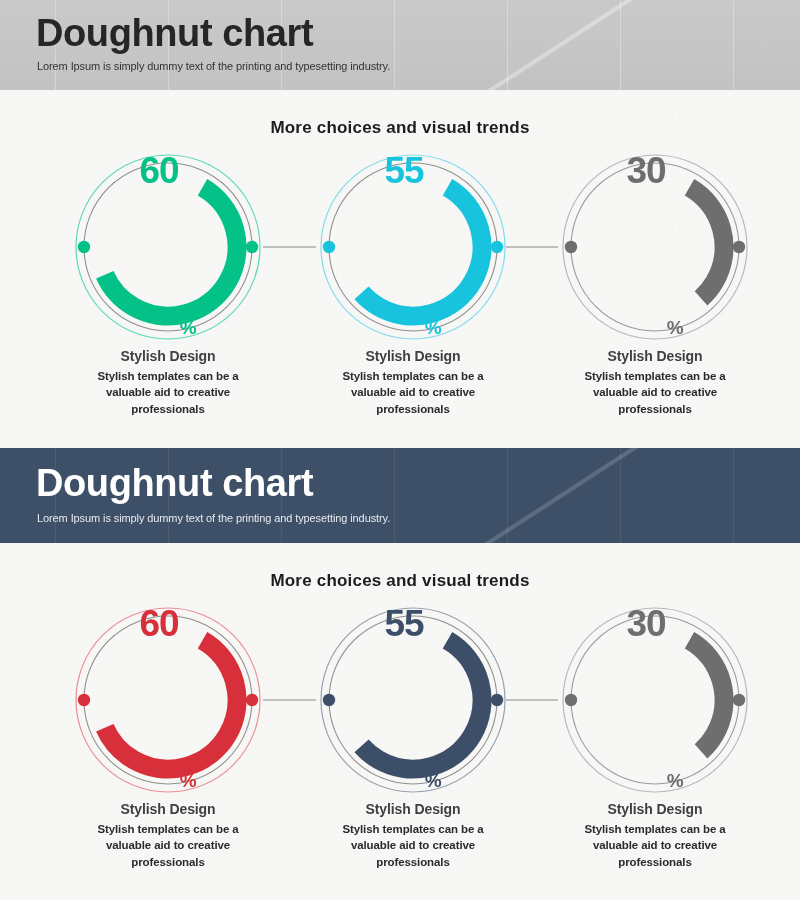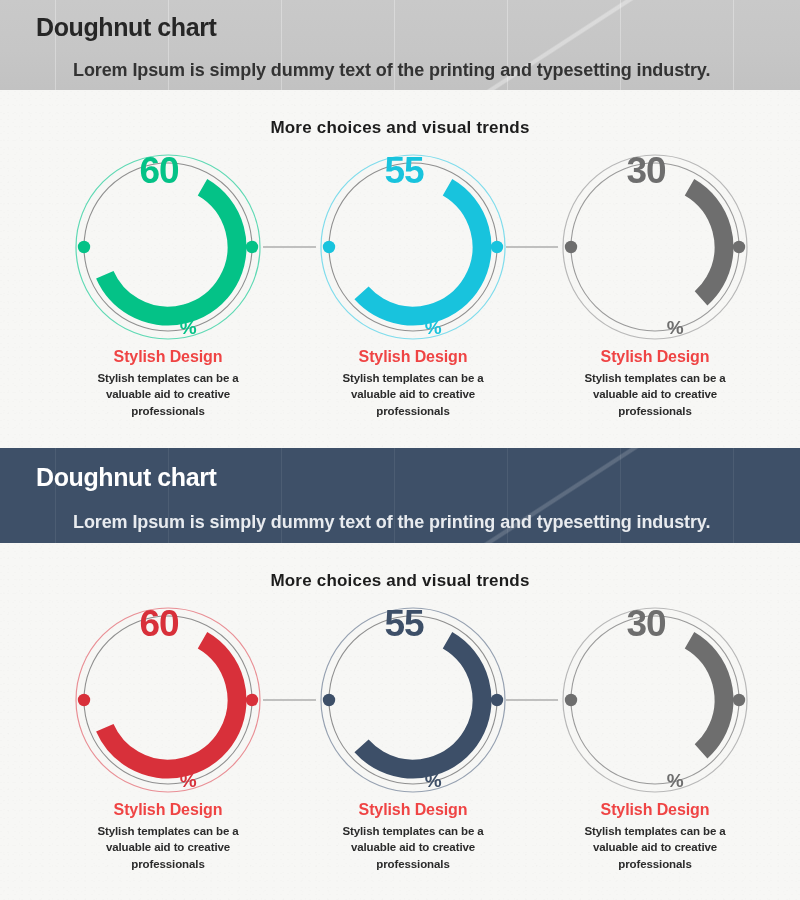--- a/index.html
+++ b/index.html
@@ -79,35 +79,34 @@
         rgba(255,255,255,0) 67.6%,
         rgba(255,255,255,0) 100%);
   }
   .header-dark .panel-title { color: #ffffff; }
   .header-dark .panel-sub   { color: #e8ebef; }
 
   .panel-title {
     position: absolute;
     left: 36px;
     top: 14px;
-    font-size: 25px;
+    font-size: 38px;
     font-weight: bold;
     letter-spacing: -0.4px;
     line-height: 1.05;
   }
   .header-dark .panel-title { top: 16px; }
 
   .panel-sub {
     position: absolute;
     left: 37px;
     top: 60px;
-    font-size: 18px;
-    font-weight: bold;
+    font-size: 11px;
+    font-weight: normal;
     letter-spacing: -0.1px;
-    margin-left: 36px;
   }
   .header-dark .panel-sub { top: 64px; }
 
   
   .panel-body {
     position: relative;
     width: 800px;
     background-color: #f7f7f5;
     overflow: hidden;
   }
@@ -192,23 +191,23 @@
   }
 
   .caption {
     position: absolute;
     top: 196px;
     left: 0;
     width: 246px;
     text-align: center;
   }
   .caption .cap-title {
-    font-size: 16px;
-    font-weight: bold;
-    color: #ef4444;
+    font-size: 14px;
+    font-weight: bold;
+    color: #404040;
     letter-spacing: -0.1px;
   }
   .caption .cap-desc {
     margin-top: 4px;
     font-size: 11.5px;
     color: #2b2b2b;
     line-height: 1.42;
     letter-spacing: -0.1px;
     width: 180px;
     margin-left: auto;

